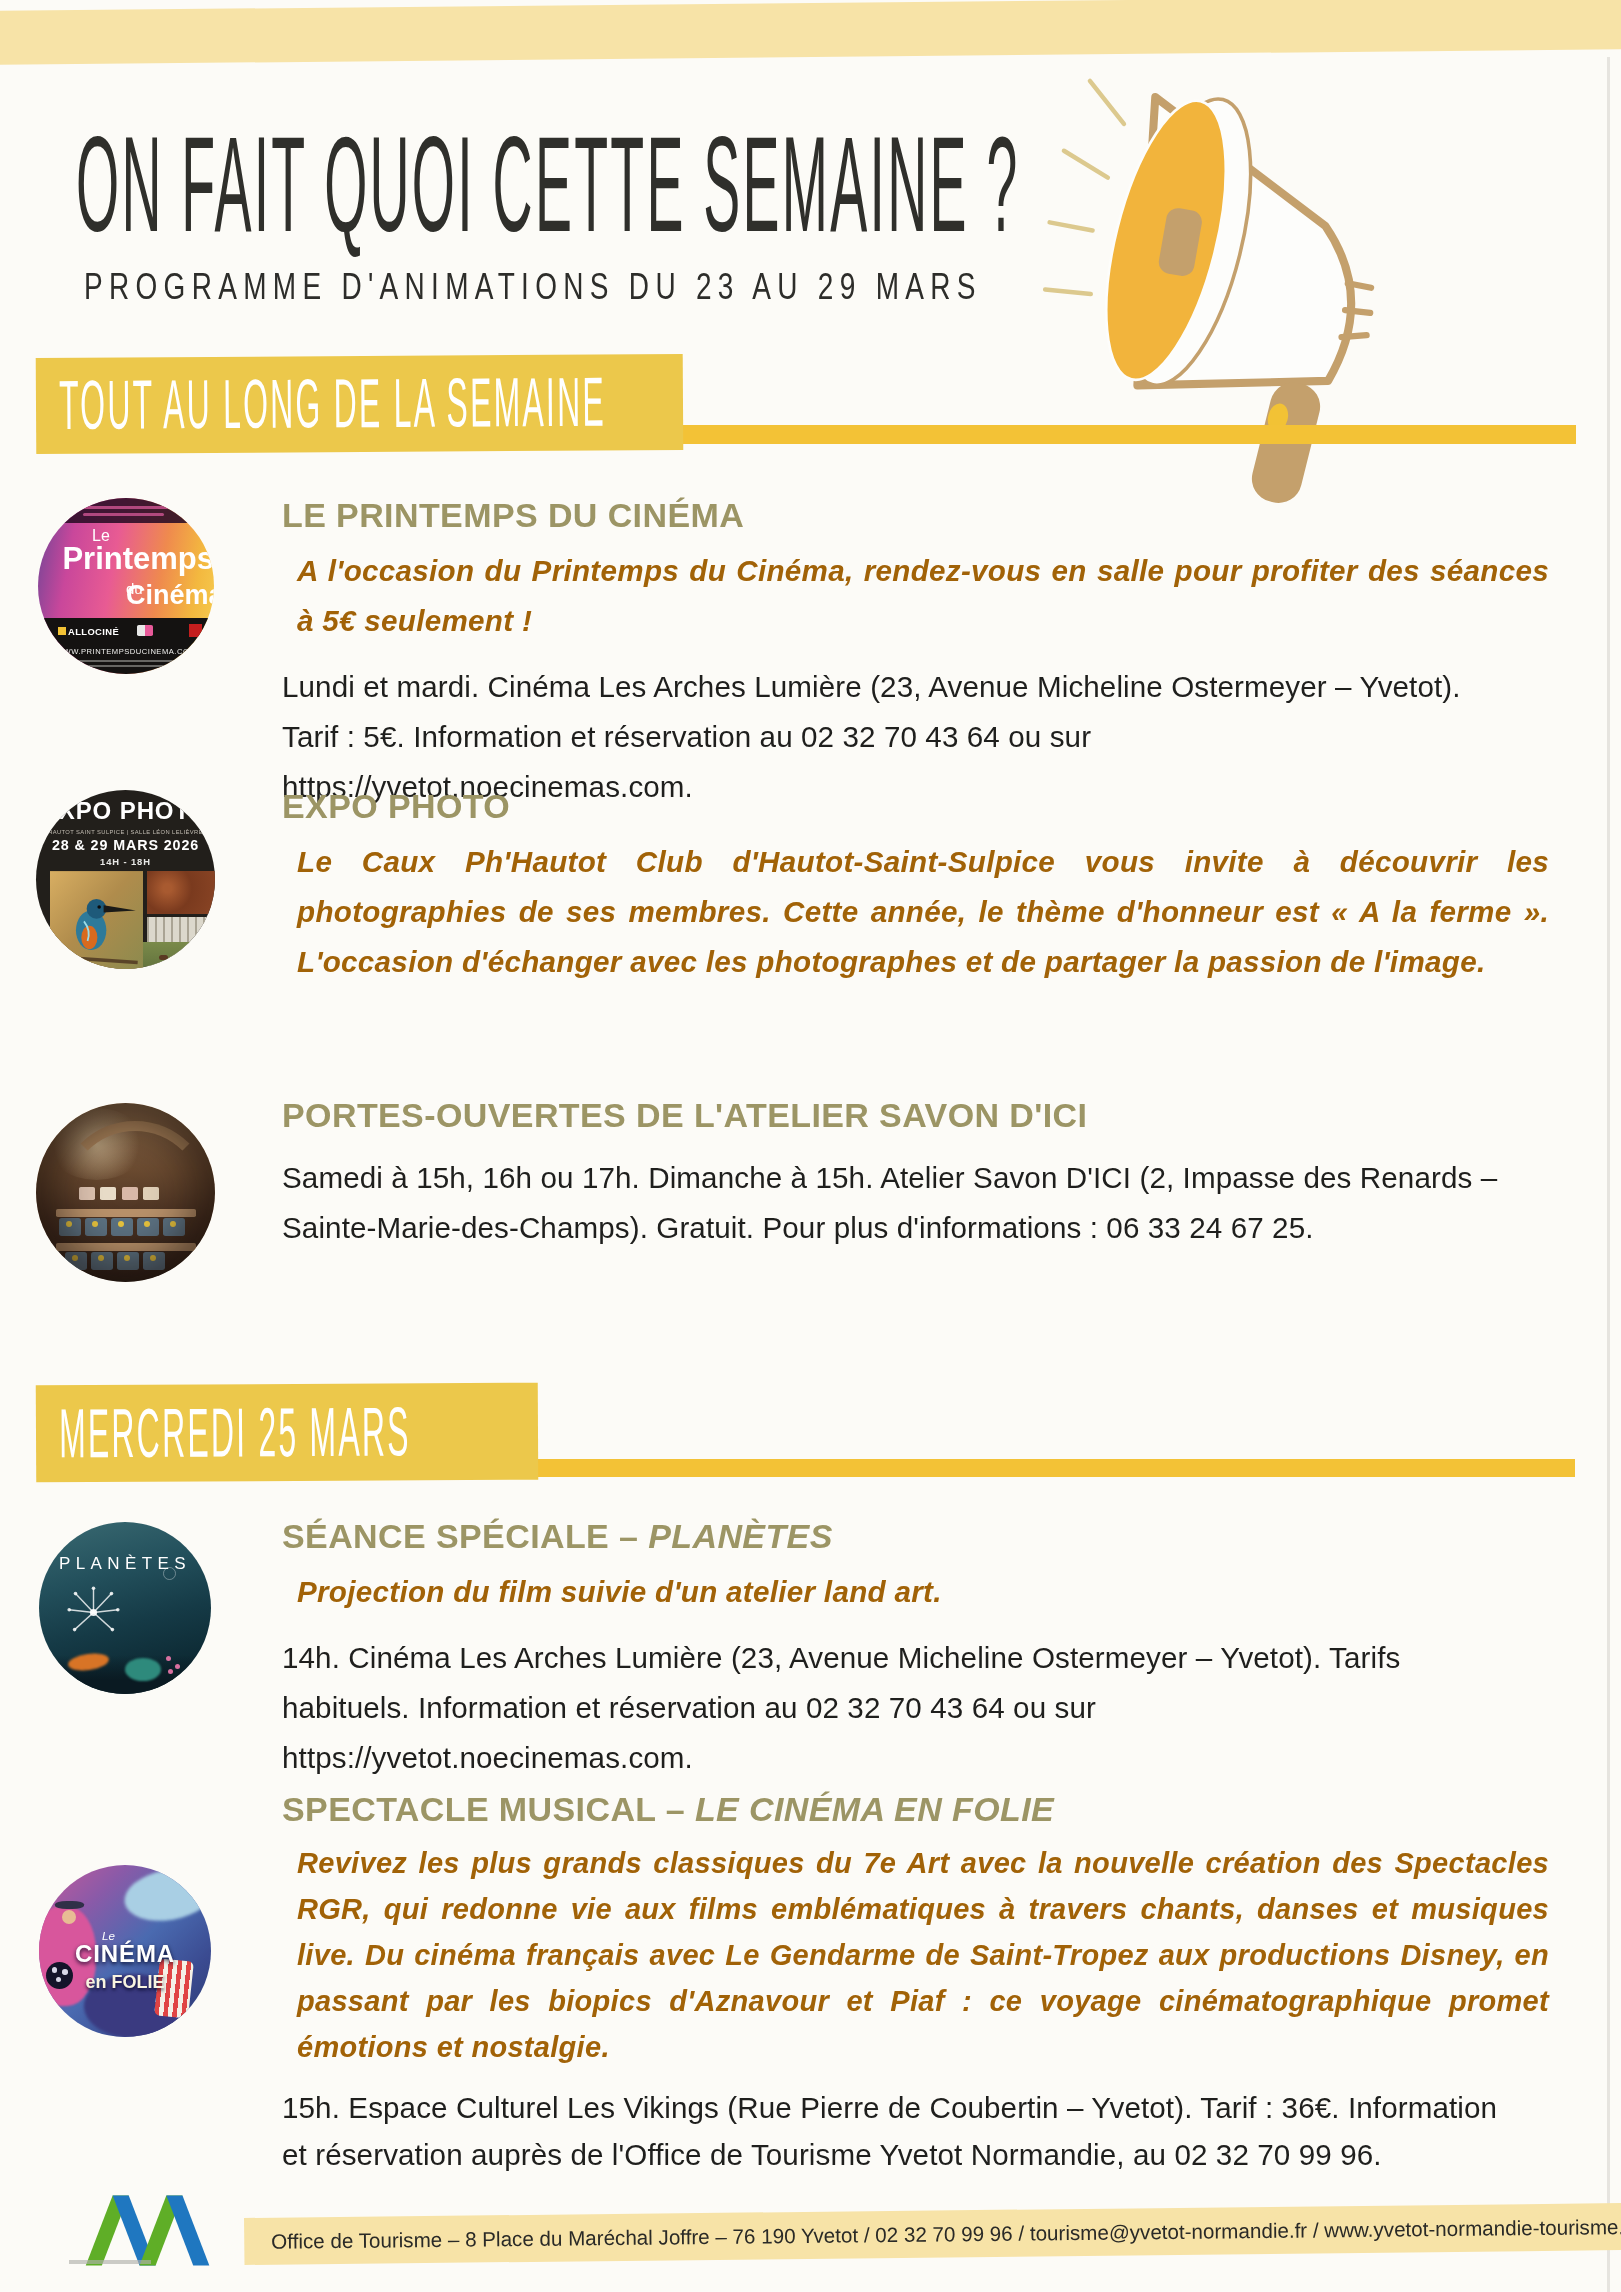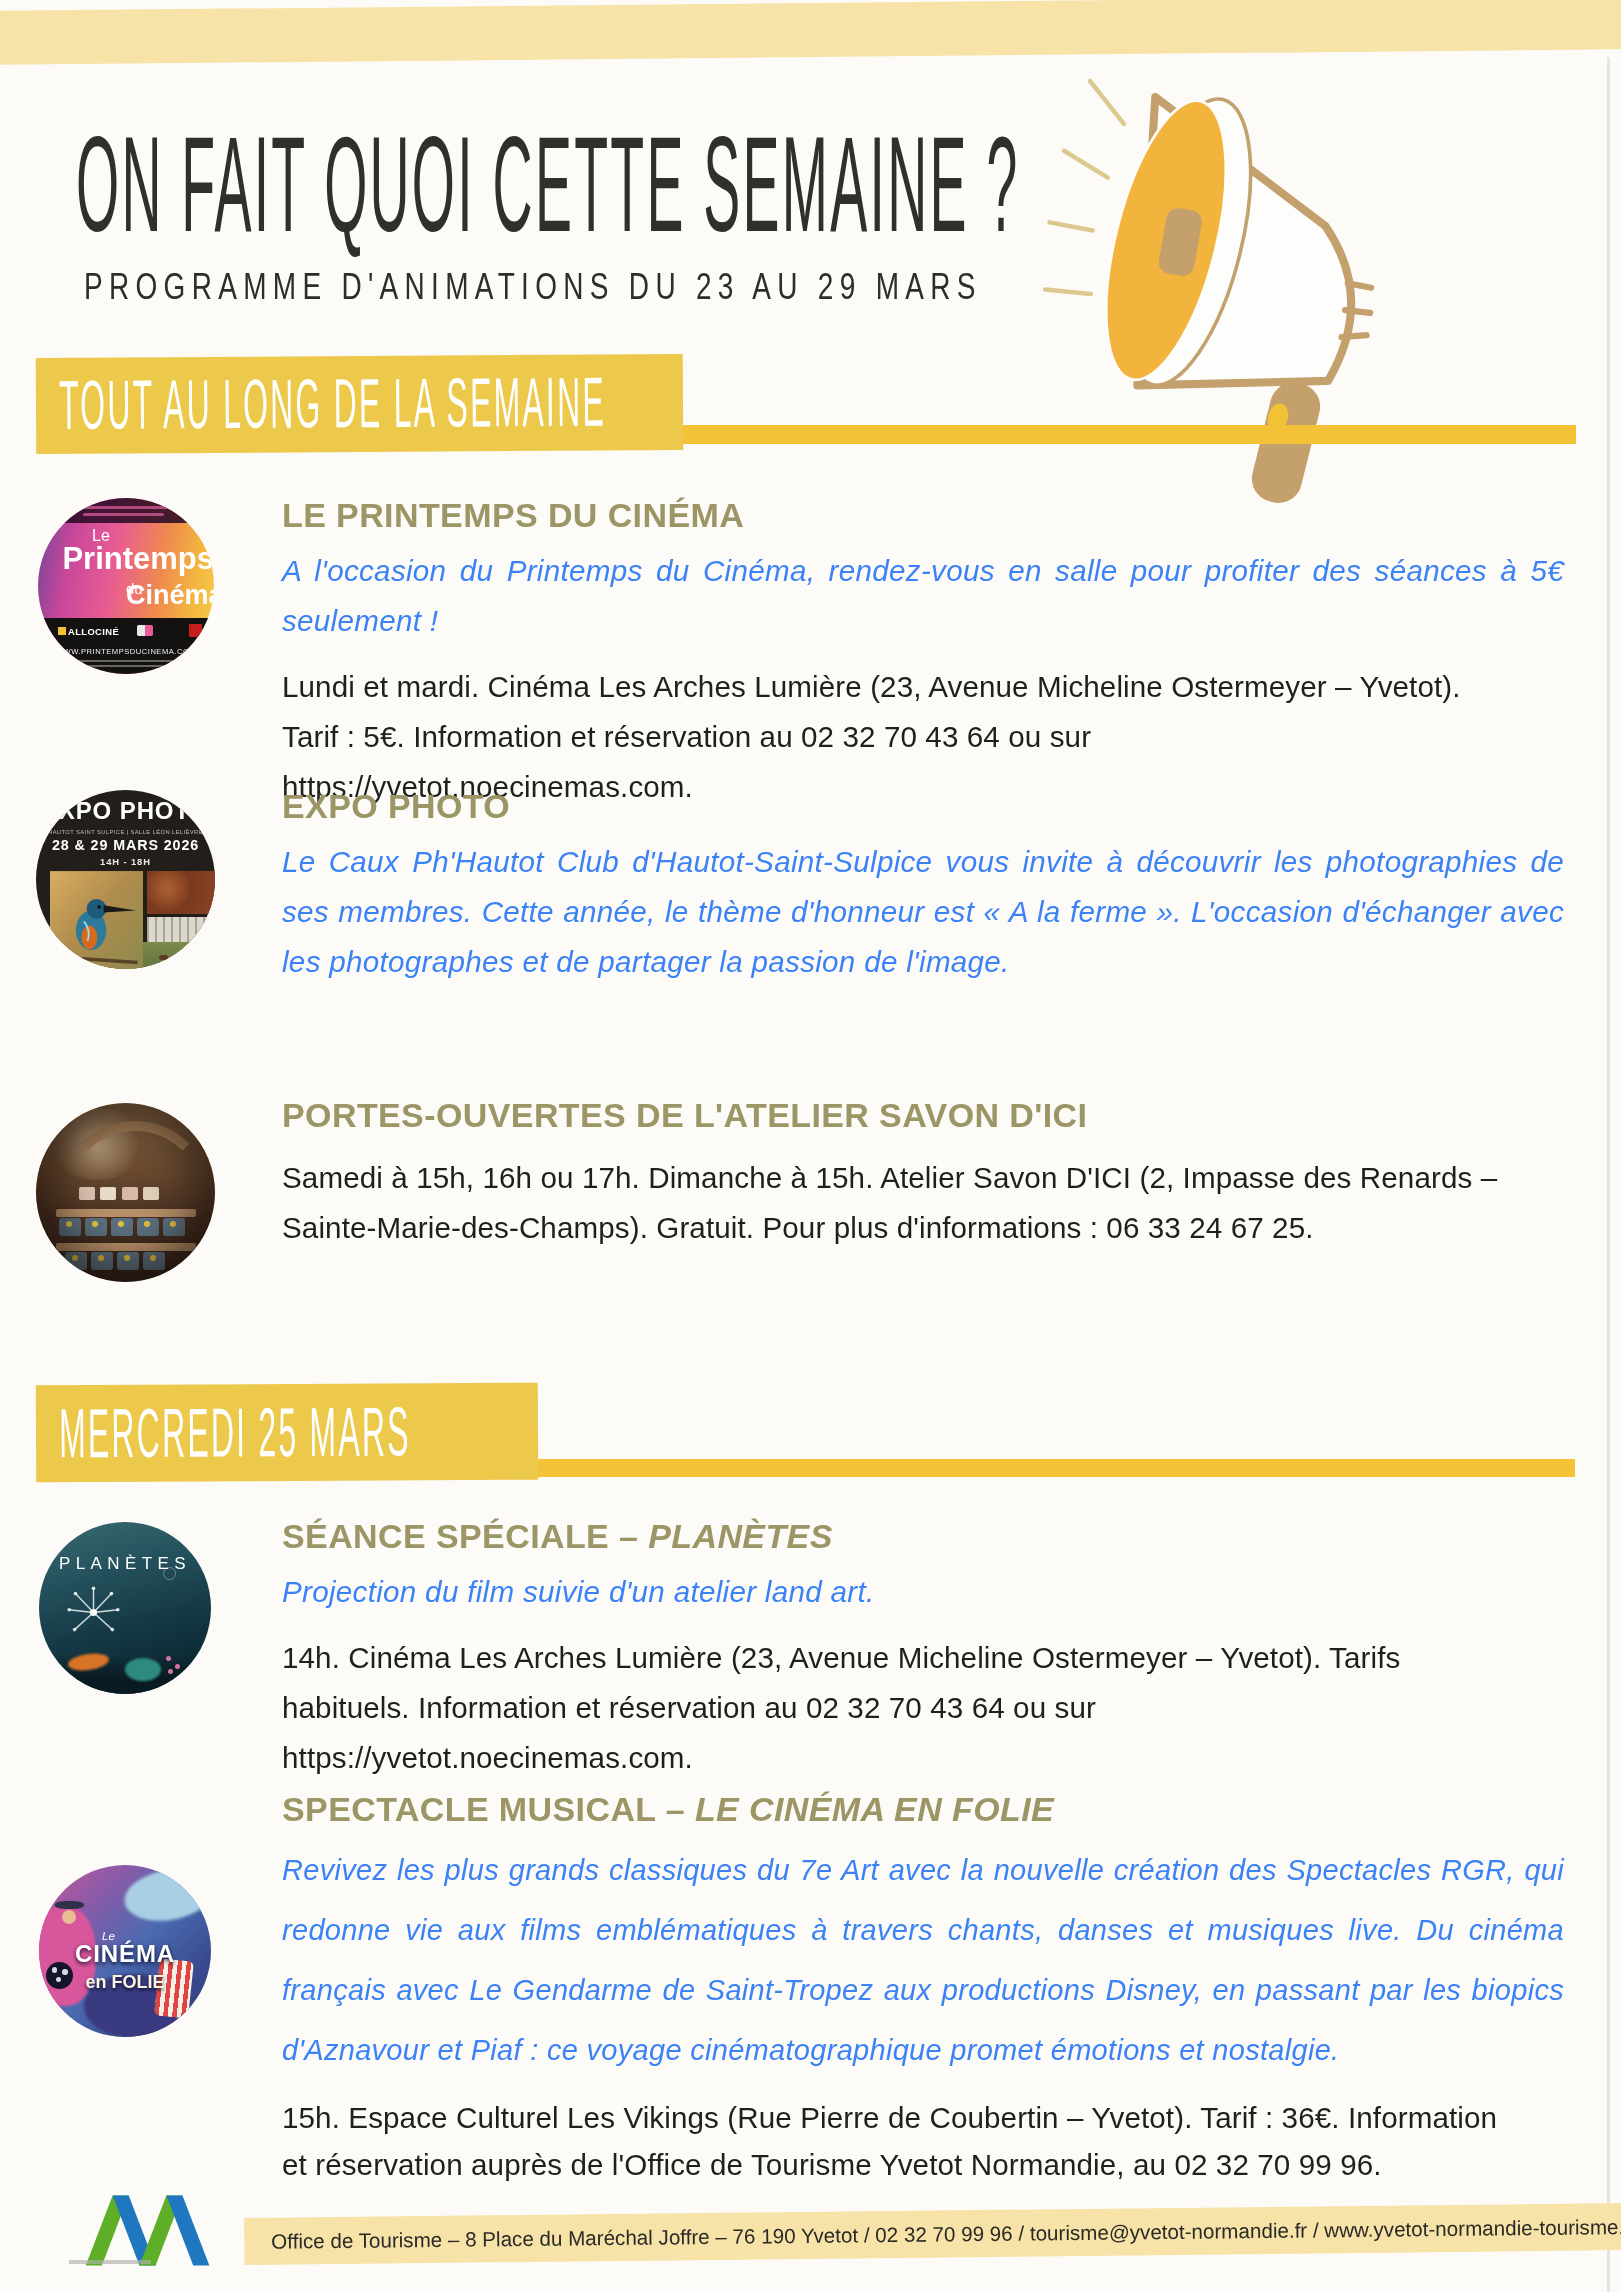--- a/index.html
+++ b/index.html
@@ -29,25 +29,25 @@
     white-space:nowrap; transform:scale(0.82,1.78); transform-origin:left center;}
   .strip{position:absolute; height:19px; background:#f3c236;}
   .strip-1{left:676px; top:425px; width:900px;}
   .strip-2{left:533px; top:1459px; width:1042px; height:18px;}
   
   .event{position:absolute; left:282px; width:1282px;}
   .e1{top:494px;} .e2{top:785px;} .e3{top:1094px;} .e4{top:1515px;} .e5{top:1788px;}
   .ev-heading{margin:0; font-size:34px; font-weight:bold; color:#9c9565;
     letter-spacing:0.4px; line-height:43px;}
   .ev-heading em{font-style:italic;}
-  .ev-desc{margin:9px 0 0; font-style:italic; color:#3b82f6; font-size:29.6px;
-    line-height:50px; text-align:justify; letter-spacing:0.3px;}
+  .ev-desc{margin:9px 15px 0; font-style:italic; color:#a16207; font-size:29.6px;
+    line-height:50px; text-align:justify; letter-spacing:0.3px;font-weight:bold;}
   .ev-details{margin:16px 0 0; color:#1f1f1d; font-size:29.6px; line-height:50px;
     white-space:pre-line; letter-spacing:0.1px;}
-  .e5 .ev-desc{font-size:29px; line-height:60px;}
+  .e5 .ev-desc{font-size:29px; line-height:46px;}
   .e5 .ev-details{line-height:47px; margin-top:14.3px;}
   
   .circle{position:absolute; border-radius:50%; overflow:hidden;}
   .circle *{position:absolute;}
   
   .c1{left:38px; top:498px; width:176px; height:176px;
     background:linear-gradient(100deg,#6a4596 0%,#c9479b 20%,#e85b93 42%,#ef8a4e 66%,#f3b83f 84%,#f6cf52 100%);}
   .c1 .band-top{left:0; top:0; width:100%; height:25px; background:rgba(42,12,38,.88);}
   .c1 .mini{height:2.7px; background:#d85a9a; opacity:.75; border-radius:1.8px;}
   .c1 .le{left:54px; top:29px; color:#fff; font-size:16px;}

